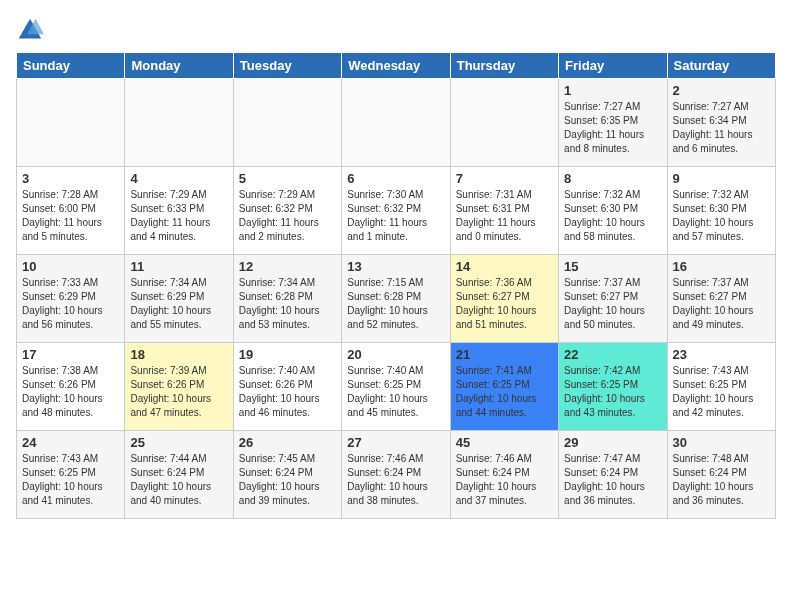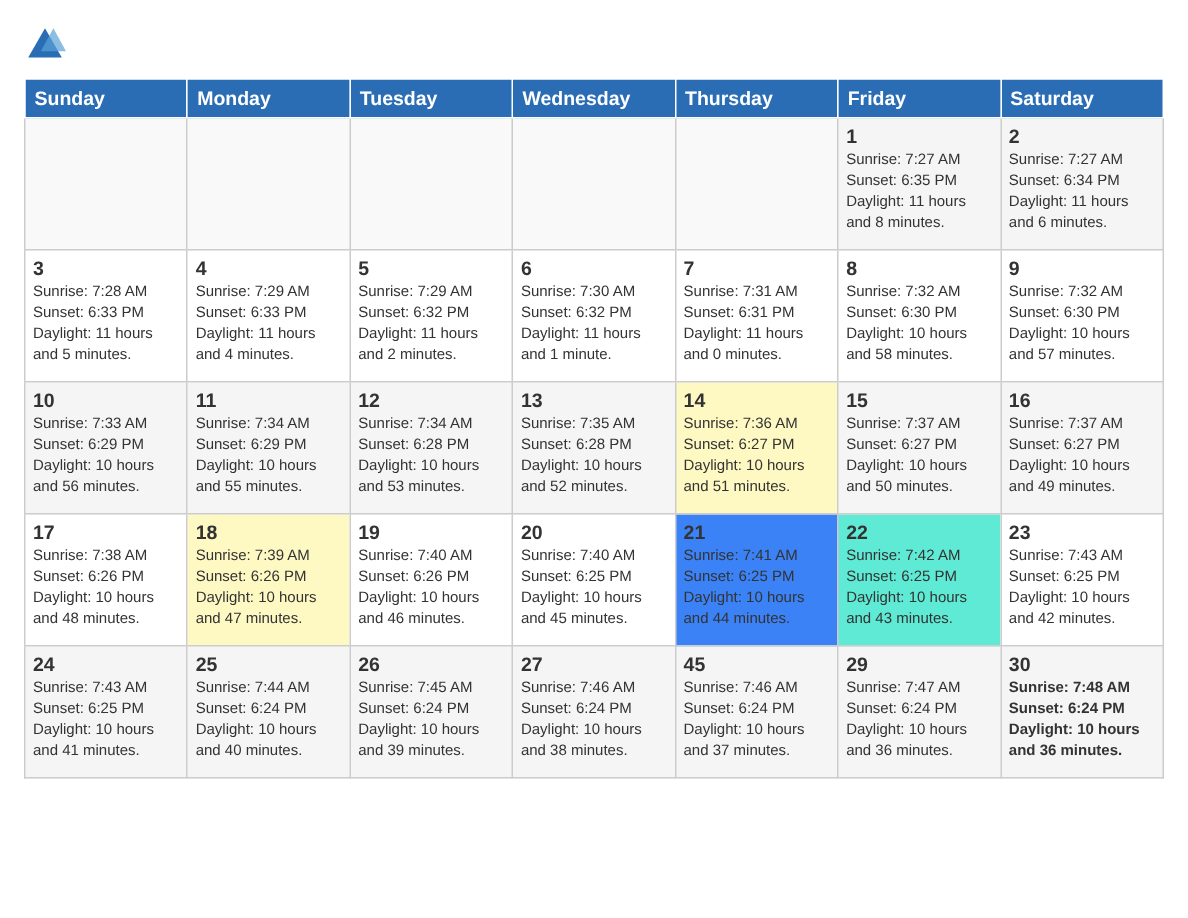--- a/index.html
+++ b/index.html
@@ -144,21 +144,21 @@
           <span class="day-num">2</span>
           <div class="day-info" style="white-space: pre-line;">Sunrise: 7:27 AM
 Sunset: 6:34 PM
 Daylight: 11 hours and 6 minutes.</div>
         </td>
       </tr>
       <tr>
         <td style="background: rgb(255, 255, 255);">
           <span class="day-num">3</span>
           <div class="day-info" style="white-space: pre-line;">Sunrise: 7:28 AM
-Sunset: 6:33 PM
+Sunset: 6:00 PM
 Daylight: 11 hours and 5 minutes.</div>
         </td>
         <td style="background: rgb(255, 255, 255);">
           <span class="day-num">4</span>
           <div class="day-info" style="white-space: pre-line;">Sunrise: 7:29 AM
 Sunset: 6:33 PM
 Daylight: 11 hours and 4 minutes.</div>
         </td>
         <td style="background: rgb(255, 255, 255);">
           <span class="day-num">5</span>
@@ -205,21 +205,21 @@
 Daylight: 10 hours and 55 minutes.</div>
         </td>
         <td style="background: rgb(245, 245, 245);">
           <span class="day-num">12</span>
           <div class="day-info" style="white-space: pre-line;">Sunrise: 7:34 AM
 Sunset: 6:28 PM
 Daylight: 10 hours and 53 minutes.</div>
         </td>
         <td style="background: rgb(245, 245, 245);">
           <span class="day-num">13</span>
-          <div class="day-info" style="white-space: pre-line;">Sunrise: 7:35 AM
+          <div class="day-info" style="white-space: pre-line;">Sunrise: 7:15 AM
 Sunset: 6:28 PM
 Daylight: 10 hours and 52 minutes.</div>
         </td>
         <td style="background: #fef9c3;">
           <span class="day-num">14</span>
           <div class="day-info" style="white-space: pre-line;">Sunrise: 7:36 AM
 Sunset: 6:27 PM
 Daylight: 10 hours and 51 minutes.</div>
         </td>
         <td style="background: rgb(245, 245, 245);">
@@ -311,19 +311,19 @@
 Daylight: 10 hours and 37 minutes.</div>
         </td>
         <td style="background: rgb(245, 245, 245);">
           <span class="day-num">29</span>
           <div class="day-info" style="white-space: pre-line;">Sunrise: 7:47 AM
 Sunset: 6:24 PM
 Daylight: 10 hours and 36 minutes.</div>
         </td>
         <td style="background: rgb(245, 245, 245);">
           <span class="day-num">30</span>
-          <div class="day-info" style="white-space: pre-line; font-weight: bold;">Sunrise: 7:48 AM
+          <div class="day-info" style="white-space: pre-line;">Sunrise: 7:48 AM
 Sunset: 6:24 PM
 Daylight: 10 hours and 36 minutes.</div>
         </td>
       </tr>
     </tbody>
 </table>
 
 </body></html>

